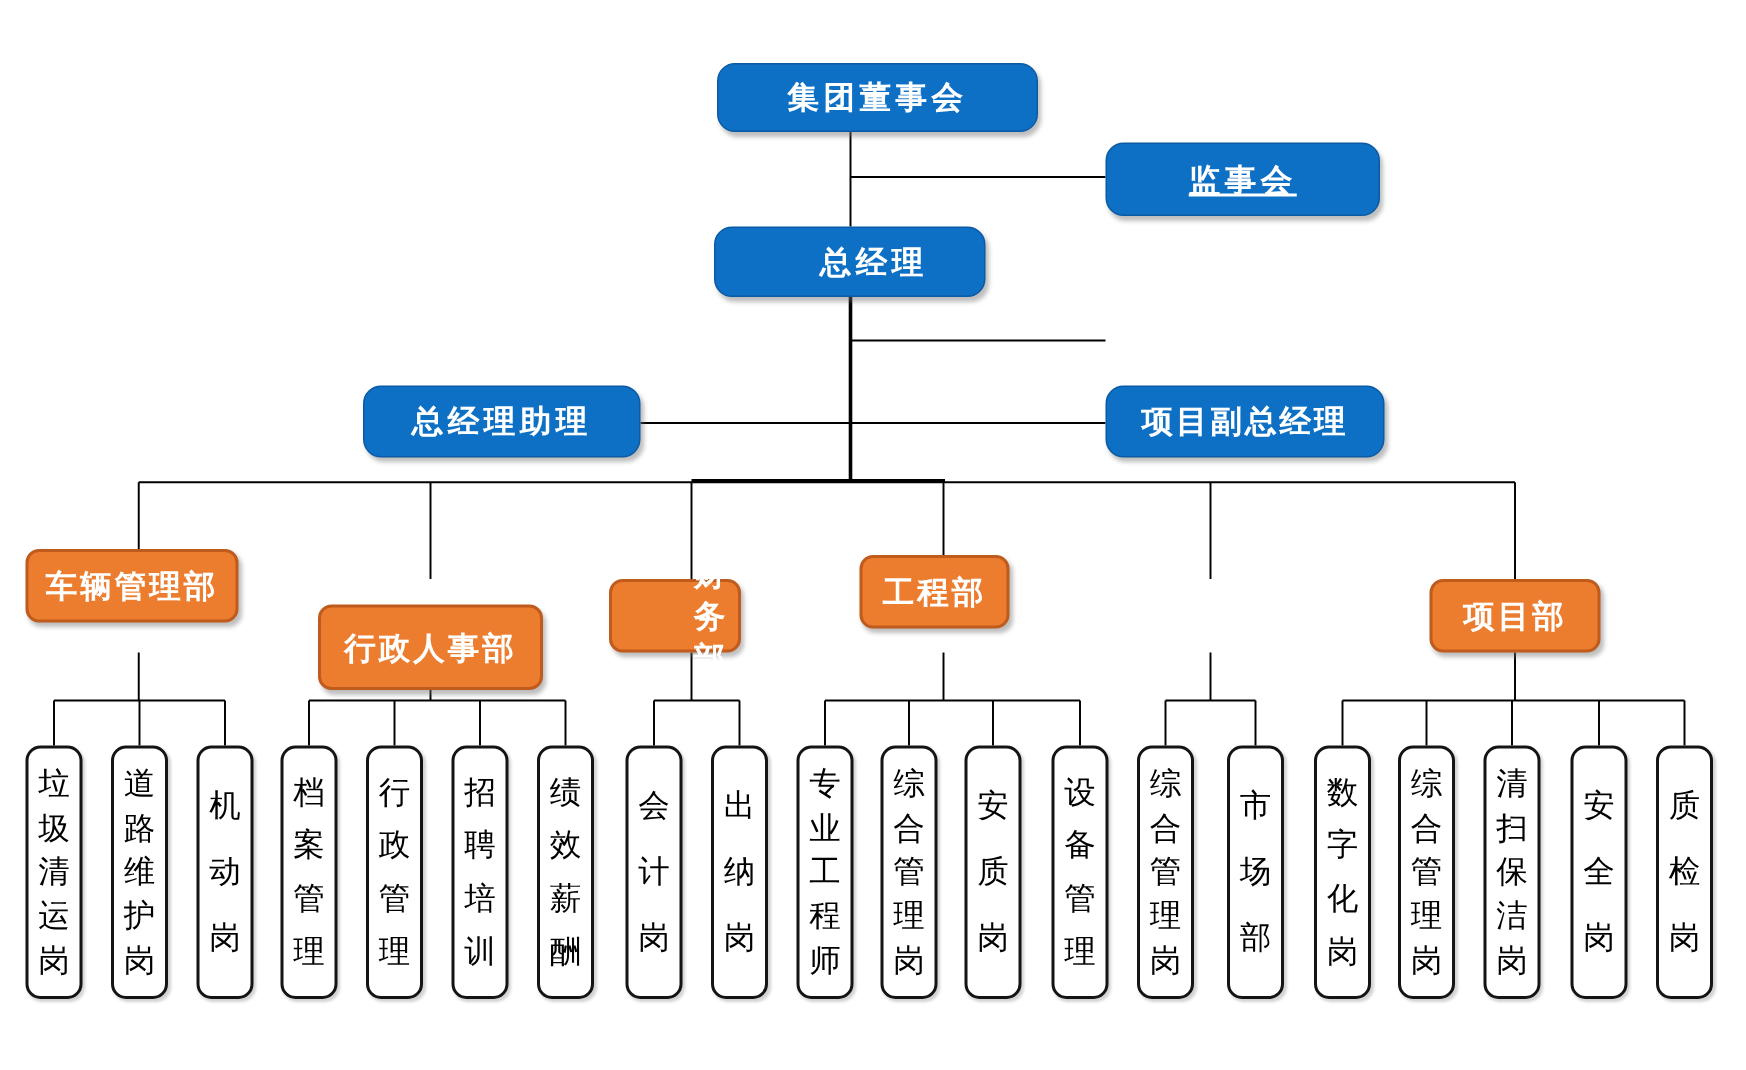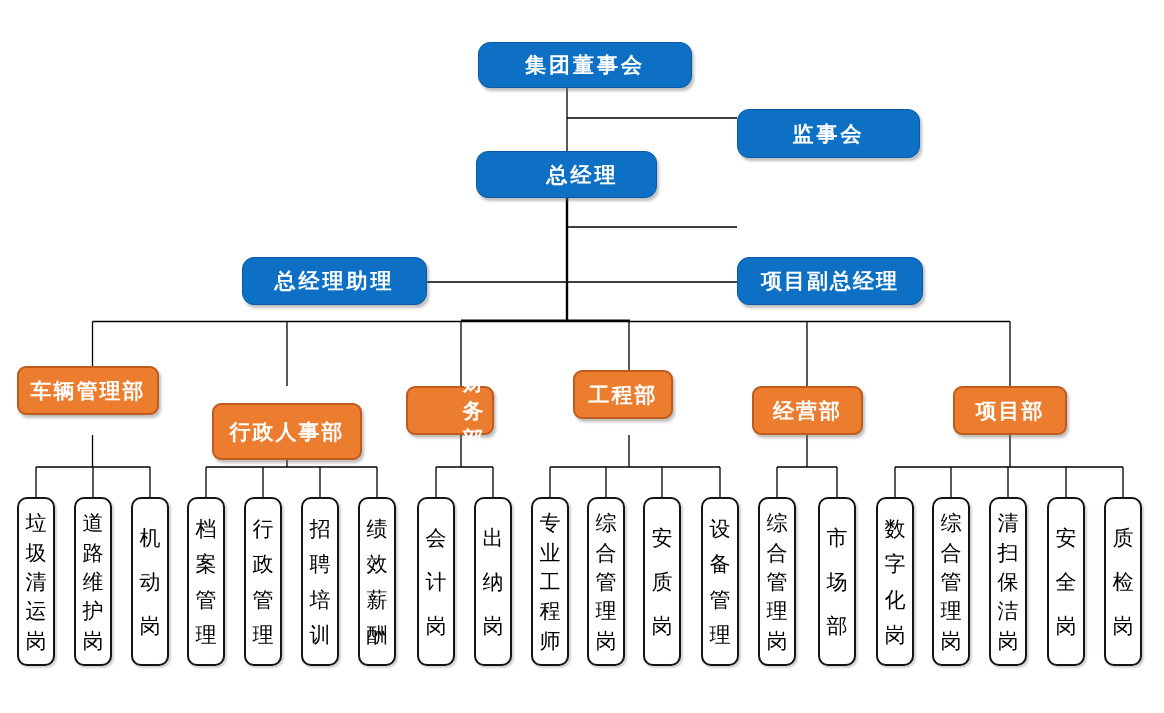--- a/index.html
+++ b/index.html
@@ -70,38 +70,37 @@
     "></path>
 
     <path fill="none" stroke="#000000" stroke-width="2.4" d="
       M567 198 V321.5
       M461 320.6 H630
     "></path>
   </svg>
 
   <div class="box exec" style="left:478px;top:42px;width:214px;height:46px;">集团董事会</div>
 
-  <div class="box exec" style="left:737px;top:109px;width:183px;height:49px;">监事会</div>
+  <div class="box exec" style="left:737px;top:95px;width:183px;height:49px;text-decoration:underline;">监事会</div>
 
   <div class="box exec" style="left:476px;top:151px;width:181px;height:47px;padding-left:32px;">总经理</div>
 
 
   <div class="box exec long" style="left:737px;top:257px;width:186px;height:48px;">项目副总经理</div>
 
   <div class="box exec" style="left:242px;top:257px;width:185px;height:48px;">总经理助理</div>
 
   <div class="box dept" style="left:17px;top:366px;width:142px;height:49px;">车辆管理部</div>
 
   <div class="box dept" style="left:212px;top:403px;width:150px;height:57px;">行政人事部</div>
 
   <div class="box dept" style="left:406px;top:386px;width:88px;height:49px;padding-left:48px;">财务部</div>
 
   <div class="box dept" style="left:573px;top:370px;width:100px;height:49px;">工程部</div>
 
-  <div class="box dept" style="left:752px;top:386px;width:111px;height:49px;">经营部</div>
 
   <div class="box dept" style="left:953px;top:386px;width:114px;height:49px;">项目部</div>
 
   <div class="box leaf" style="left:17px;">
       <span>垃</span>
       <span>圾</span>
       <span>清</span>
       <span>运</span>
       <span>岗</span>
     </div>

